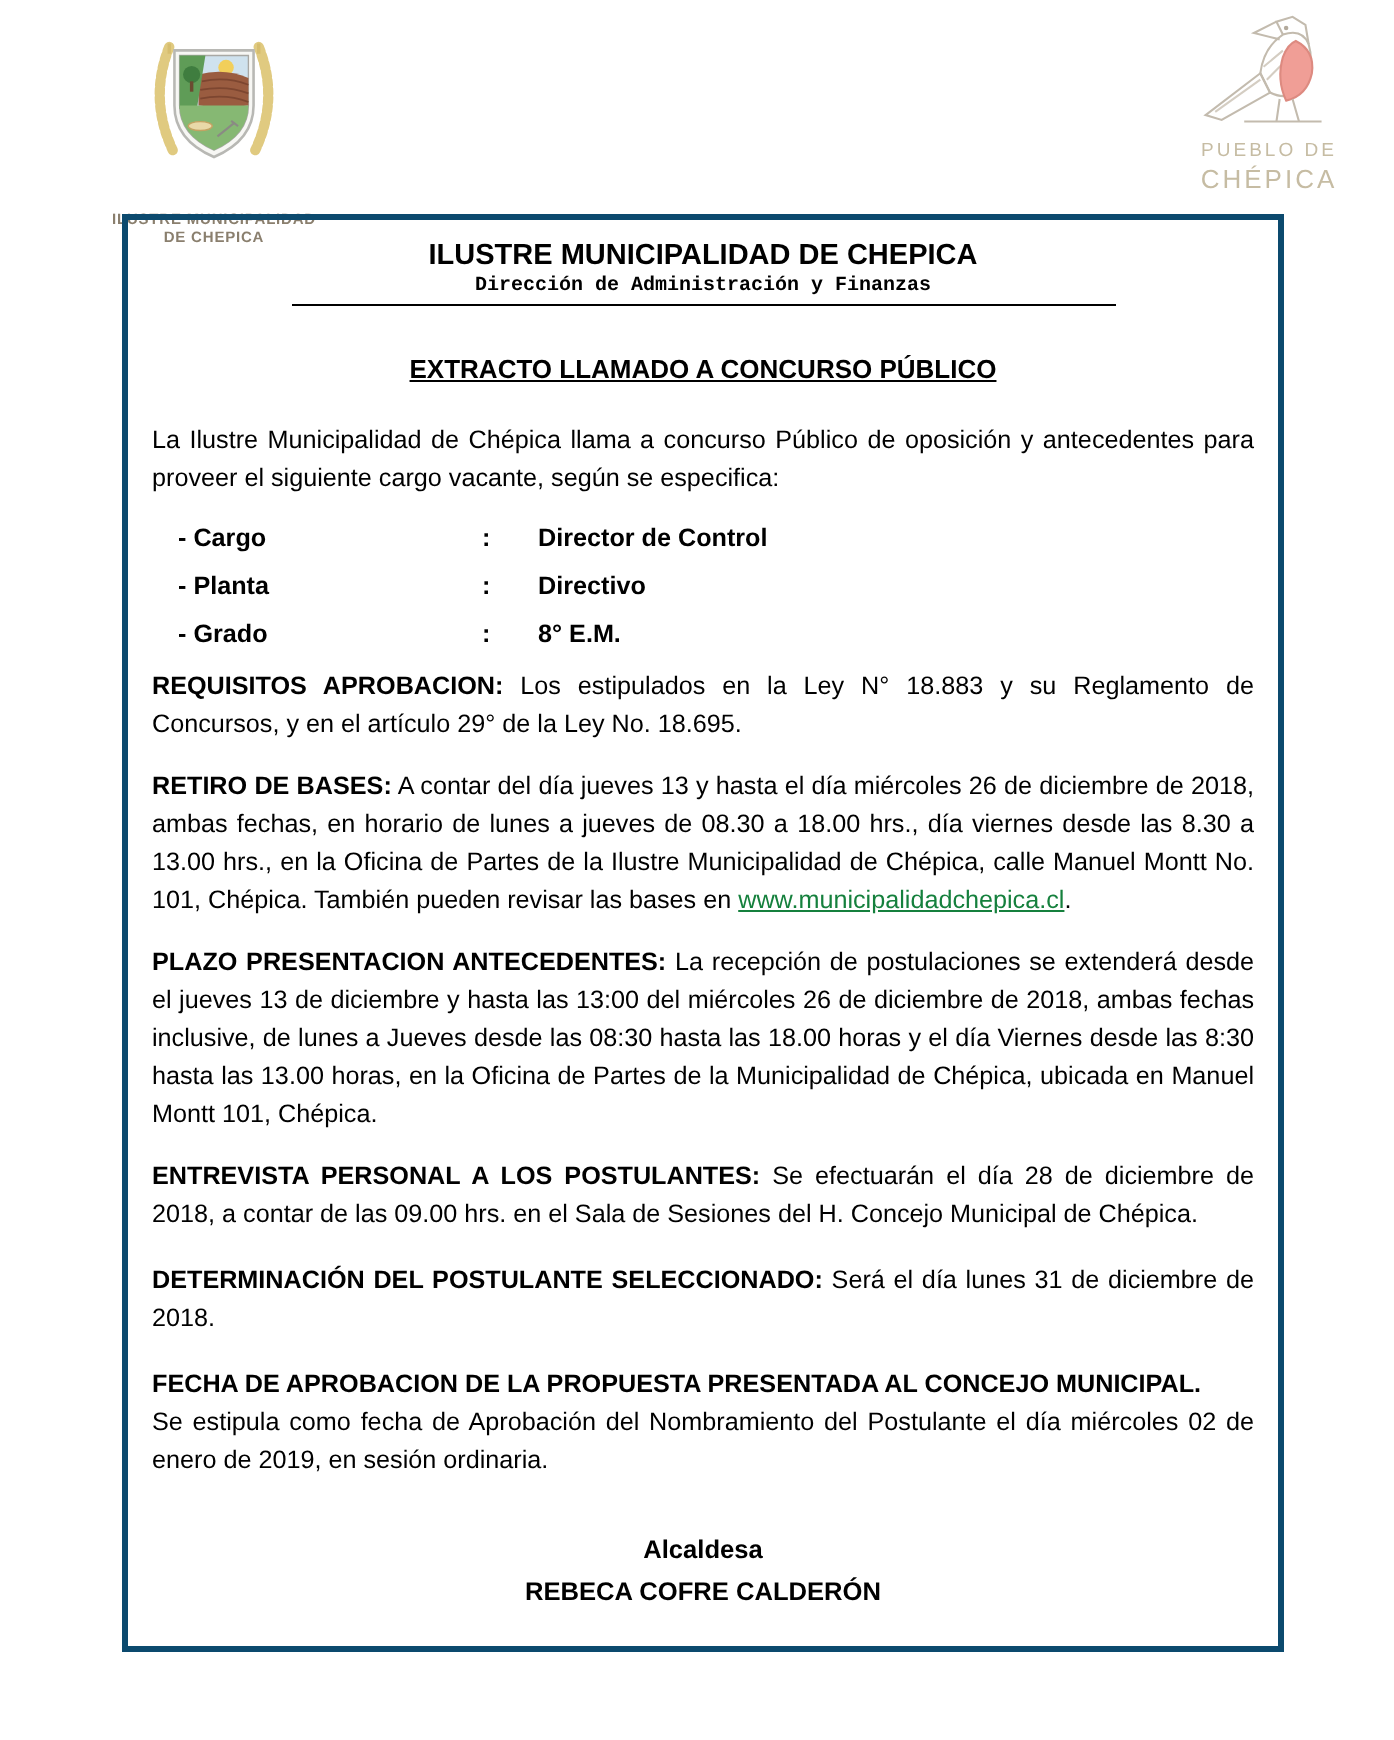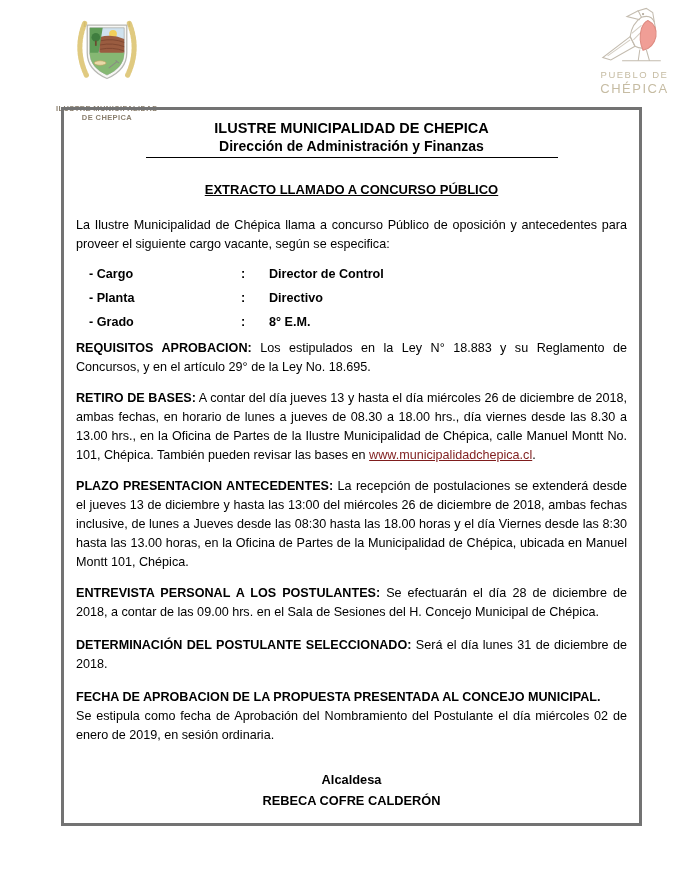--- a/index.html
+++ b/index.html
@@ -54,35 +54,36 @@
     color: #c6bca3;
   }
 
   
   .doc-box {
     position: absolute;
     left: 61px;
     top: 107px;
     width: 581px;
     height: 719px;
-    border: 3px solid #737373;
+    border: 3px solid #0c4a6e;
     box-sizing: border-box;
     padding: 8px 12px 0 12px;
   }
   .doc-header-line1 {
     margin-top: 2px;
     text-align: center;
     font-size: 14.5px;
     font-weight: bold;
   }
   .doc-header-line2 {
     margin-top: 2px;
     text-align: center;
-    font-size: 14px;
-    font-weight: bold;
+    font-size: 10px;
+    font-weight: bold;
+    font-family: Liberation Mono, monospace;
   }
   .header-rule {
     width: 412px;
     margin: 3px auto 0 auto;
     border-bottom: 1.5px solid #000000;
   }
   .doc-title {
     margin-top: 24px;
     text-align: center;
     font-size: 13px;
@@ -111,21 +112,21 @@
 
   .section {
     margin: 12px 0 0 0;
     font-size: 12.6px;
     line-height: 19px;
     text-align: justify;
   }
   .section strong { font-weight: bold; }
   .section .block-label { display: block; }
   .link {
-    color: #7f1d1d;
+    color: #15803d;
     text-decoration: underline;
     cursor: pointer;
   }
   .signature {
     margin-top: 24px;
     text-align: center;
     font-size: 12.8px;
     font-weight: bold;
     line-height: 21px;
   }

